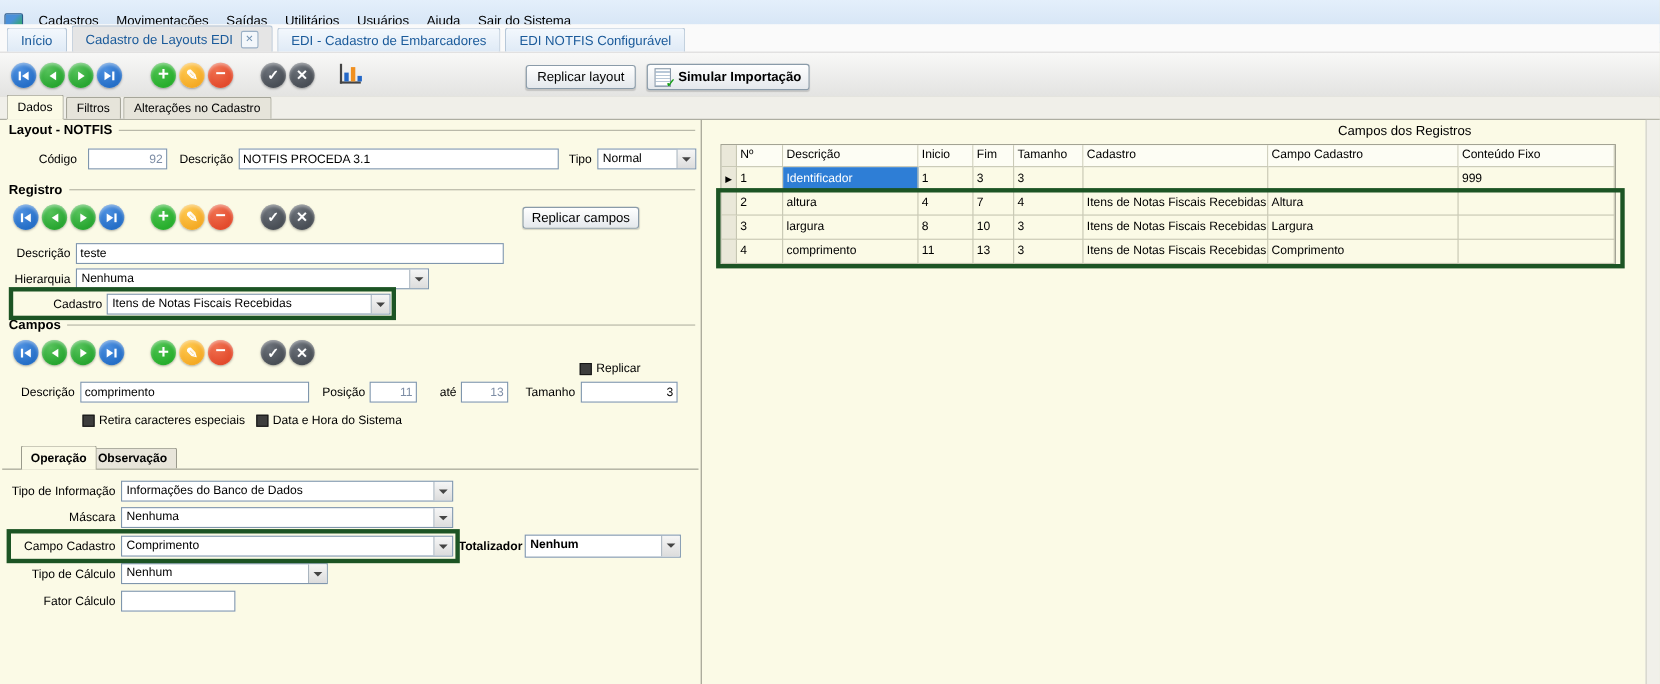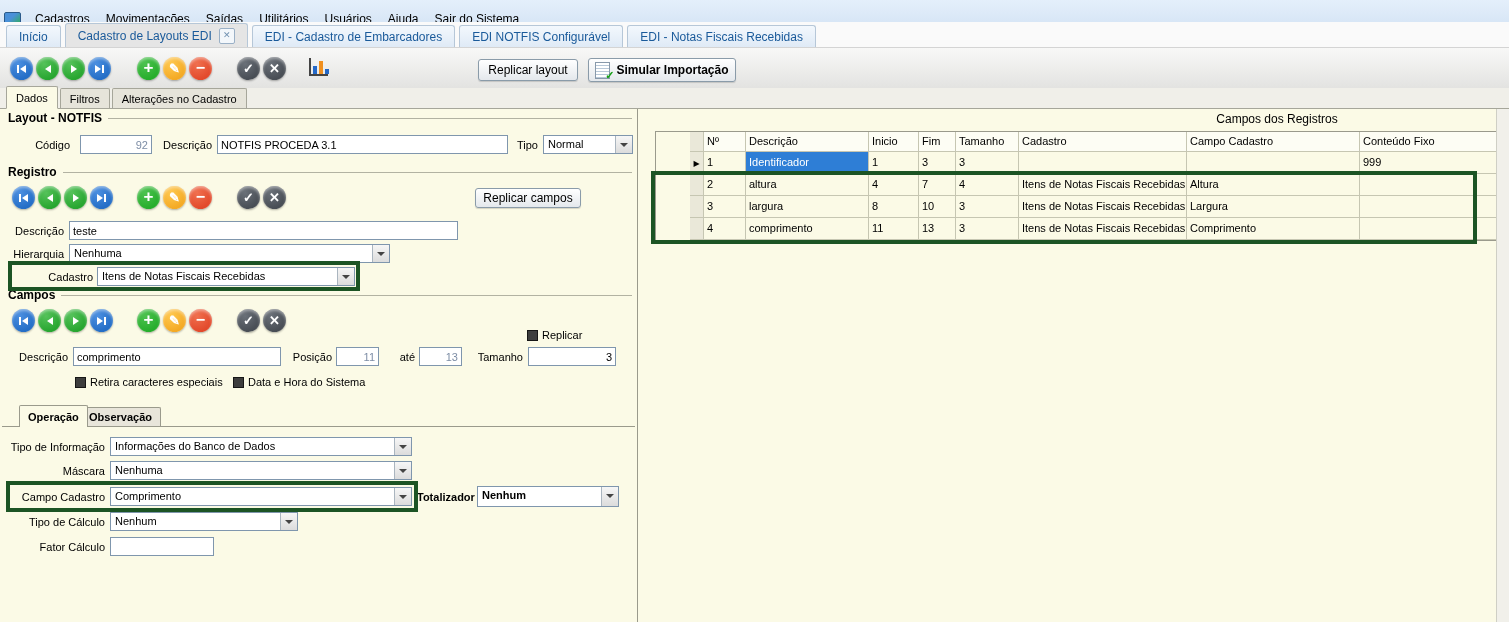--- a/index.html
+++ b/index.html
@@ -60,21 +60,21 @@
   .select::after{content:"";position:absolute;right:4px;top:7px;width:0;height:0;border-left:4px solid transparent;border-right:4px solid transparent;border-top:4px solid #444;}
   .select.bold{font-weight:bold;}
   .checkbox{position:absolute;width:11px;height:11px;box-sizing:border-box;background:#3d3d3d;border:1px solid #161616;}
   .cblabel{position:absolute;font-size:11px;line-height:13px;white-space:nowrap;}
   .optab{position:absolute;height:19px;display:flex;align-items:center;padding:0 8px;font-size:11px;font-weight:bold;background:#e8e5da;border:1px solid #9a9a8c;border-bottom:none;border-radius:2px 2px 0 0;box-sizing:border-box;}
   .optab.active{background:#fbfae6;height:22px;z-index:2;margin-left:11px;}
   .panel-line{position:absolute;height:1px;background:#9a9a8c;}
 
   
   .grid-title{position:absolute;font-size:12px;}
-  .grid{position:absolute;display:grid;grid-template-columns:14px 42px 123px 50px 37px 63px 168px 173px 142px;grid-template-rows:20px 22px 22px 22px 22px;border:1px solid #9a9a8c;padding-left:34px;}
+  .grid{position:absolute;display:grid;grid-template-columns:14px 42px 123px 50px 37px 63px 168px 173px 142px;grid-template-rows:20px 22px 22px 22px 22px;border:1px solid #9a9a8c;}
   .gc{box-sizing:border-box;border-right:1px solid #c6c6b2;border-bottom:1px solid #c6c6b2;font-size:11px;line-height:20px;padding:0 3px;white-space:nowrap;overflow:hidden;}
   .gh{background:#fdfdf4;line-height:18px;}
   .gm{background:#eae8d9;padding:0;text-align:center;}
   .gsel{background:var(--selected-cell-blue,#2e7ed6);color:#fff;}
   .rowmark{font-size:8px;line-height:20px;}
   .vdivider{position:absolute;width:1px;background:#9a9a8c;}
   .scrollbar{position:absolute;background:#f1f0ea;border-left:1px solid #cfcfc5;}
 
   
   .annotation{position:absolute;box-sizing:border-box;border:4px solid var(--annotation-green,#1c5424);z-index:40;pointer-events:none;}
@@ -102,23 +102,20 @@
     <div class="tab active">
         <span>Cadastro de Layouts EDI</span>
         <span class="tab-close">✕</span>
       </div>
     <div class="tab">
         <span>EDI - Cadastro de Embarcadores</span>
       </div>
     <div class="tab">
         <span>EDI NOTFIS Configurável</span>
       </div>
-    <div class="tab">
-        <span>EDI - Notas Fiscais Recebidas</span>
-      </div>
   </div>
 
   <div class="toolbar">
     <span class="cbtn blue" style="left:10px;top:9px">
         <i class="vbar"></i>
         <i class="tri-l"></i>
       </span>
     <span class="cbtn green" style="left:36px;top:9px">
         <i class="tri-l"></i>
       </span>

